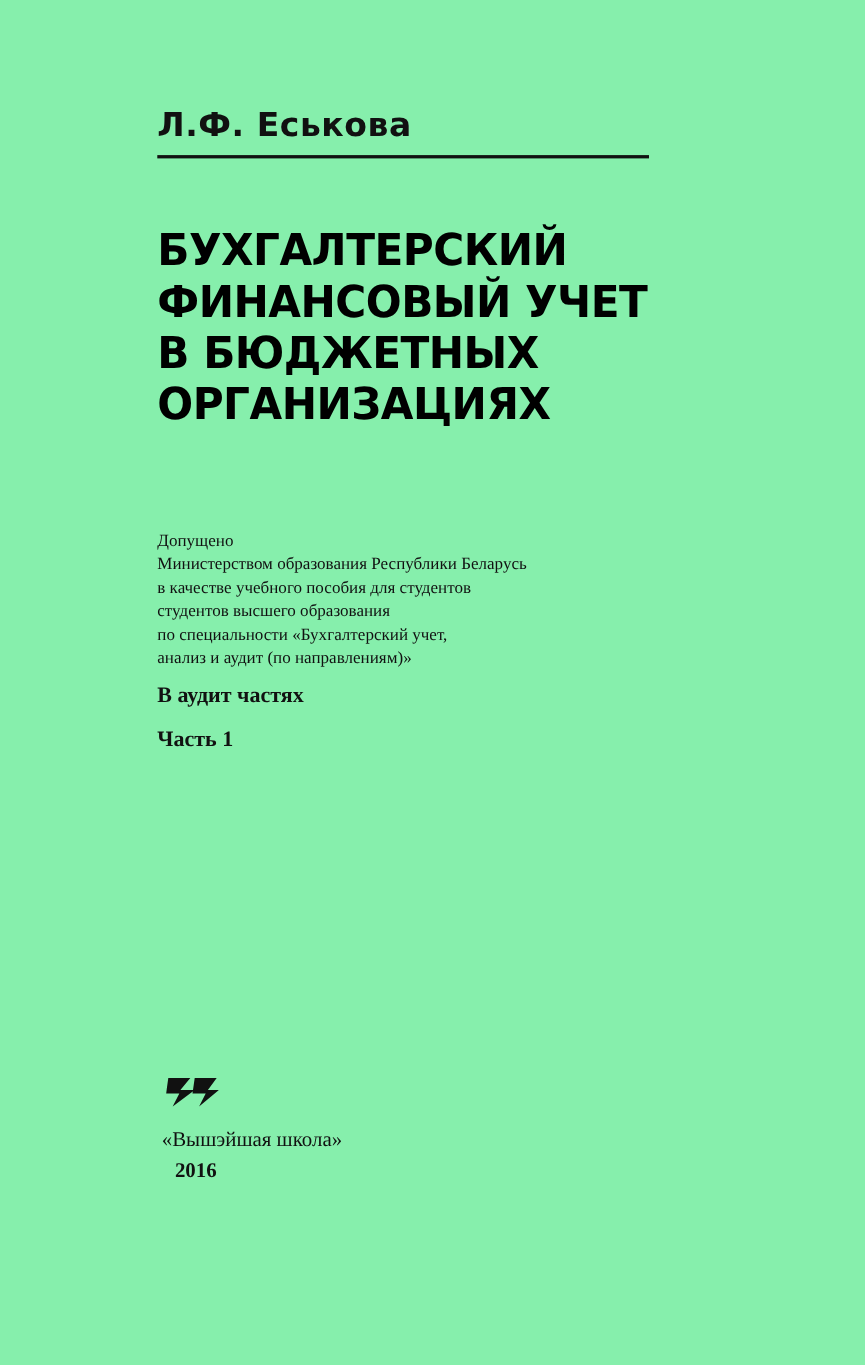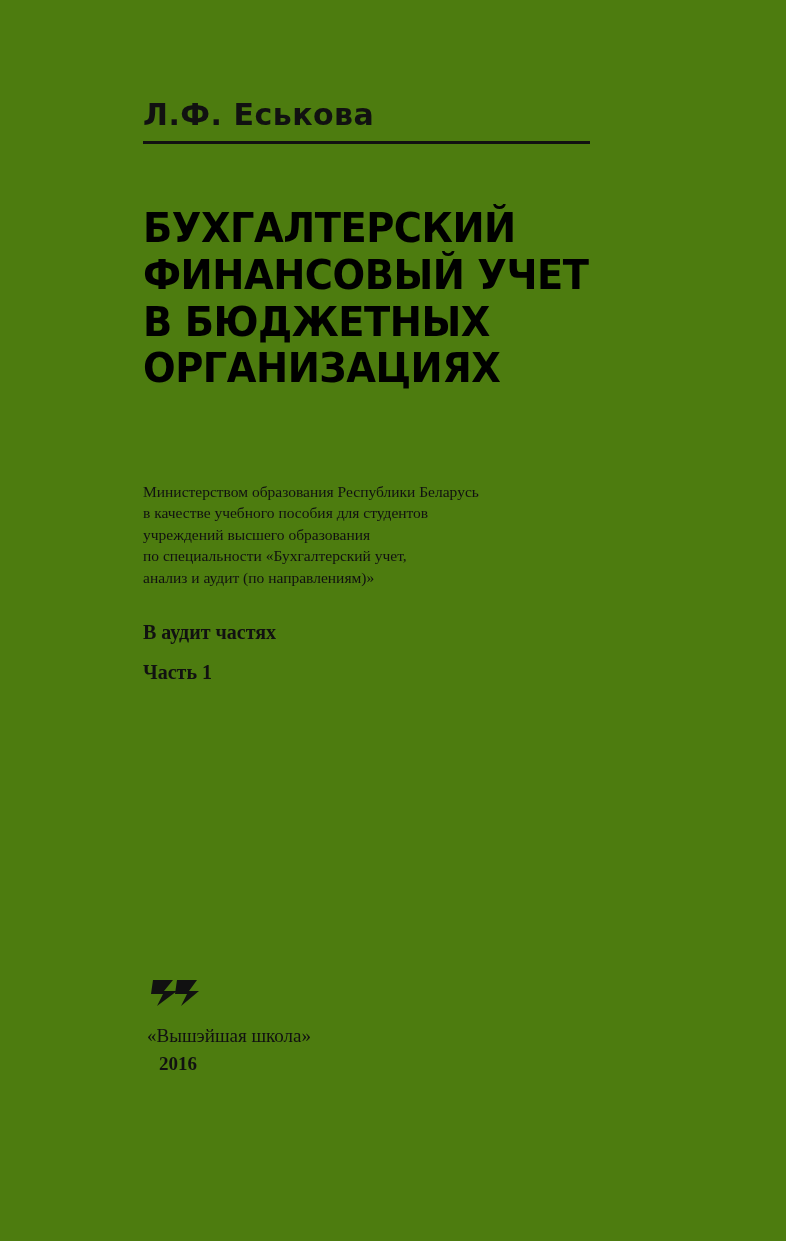--- a/index.html
+++ b/index.html
@@ -12,21 +12,21 @@
     height: 1241px;
     position: relative;
     font-family: "Liberation Serif", serif;
     color: #111111;
     overflow: hidden;
   }
 
   .page {
     position: absolute;
     inset: 0;
-    background: #4d7c0f;
+    background: #86efac;
   }
 
   
   .author-block {
     position: absolute;
     left: 143px;
     top: 98px;
     width: 450px;
   }
   .author-name {
@@ -127,23 +127,24 @@
   </div>
 
   <div class="title-block">
     <div class="title-line">БУХГАЛТЕРСКИЙ</div>
     <div class="title-line">ФИНАНСОВЫЙ УЧЕТ</div>
     <div class="title-line">В БЮДЖЕТНЫХ</div>
     <div class="title-line">ОРГАНИЗАЦИЯХ</div>
   </div>
 
   <div class="approval">
+    <div>Допущено</div>
     <div>Министерством образования Республики Беларусь</div>
     <div>в качестве учебного пособия для студентов</div>
-    <div>учреждений высшего образования</div>
+    <div>студентов высшего образования</div>
     <div>по специальности «Бухгалтерский учет,</div>
     <div>анализ и аудит (по направлениям)»</div>
   </div>
 
   <div class="parts">
     <div class="part-1">В аудит частях</div>
     <div>Часть 1</div>
   </div>
 
   <div class="imprint">

